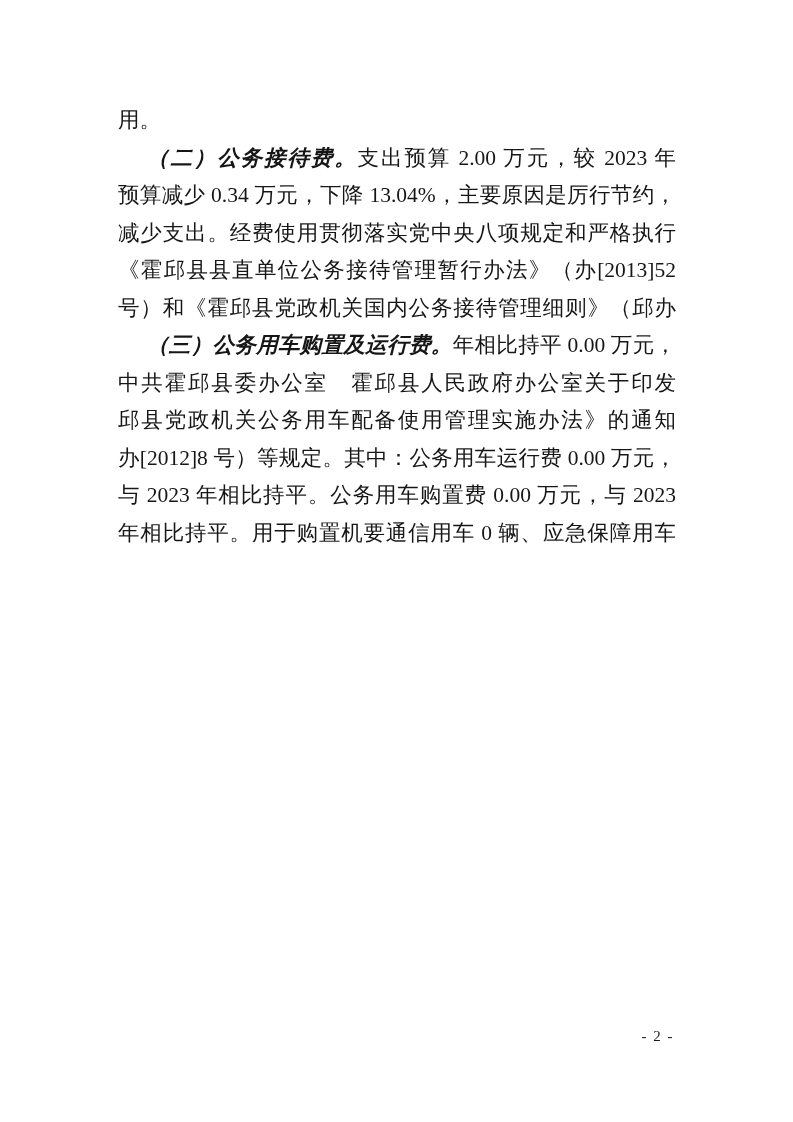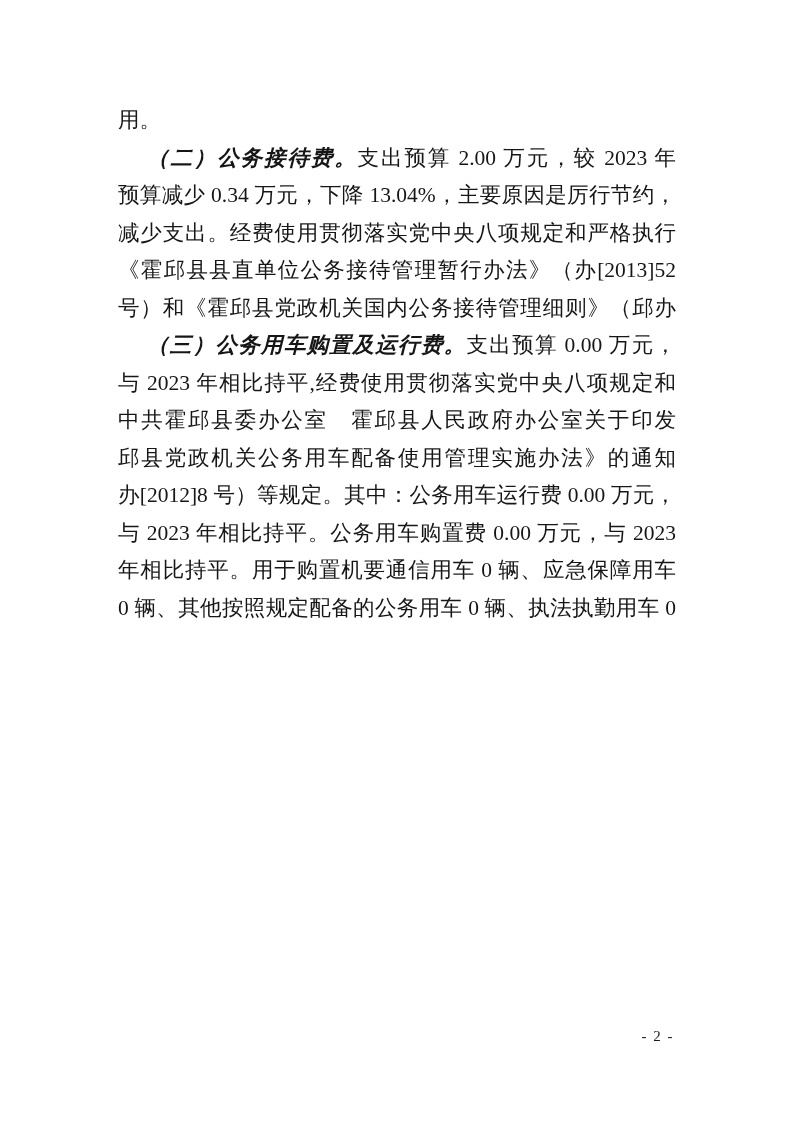--- a/index.html
+++ b/index.html
@@ -61,24 +61,22 @@
         <div class="line last"><span class="seg">用。</span></div>
       </div>
       <div class="paragraph">
         <div class="line first"><span class="seg bold">（二）公务接待费。</span><span class="seg">支出预算 2.00 万元，较 2023 年</span></div>
         <div class="line"><span class="seg">预算减少 0.34 万元，下降 13.04%，主要原因是厉行节约，</span></div>
         <div class="line"><span class="seg">减少支出。经费使用贯彻落实党中央八项规定和严格执行</span></div>
         <div class="line"><span class="seg">《霍邱县县直单位公务接待管理暂行办法》（办[2013]52</span></div>
         <div class="line"><span class="seg">号）和《霍邱县党政机关国内公务接待管理细则》（邱办</span></div>
       </div>
       <div class="paragraph">
-        <div class="line first"><span class="seg bold">（三）公务用车购置及运行费。</span><span class="seg">支出预算 0.00 万元，</span></div>
-        <div class="line"><span class="seg">与 2023 年相比持平,经费使用贯彻落实党中央八项规定和</span></div>
+        <div class="line first"><span class="seg bold">（三）公务用车购置及运行费。</span><span class="seg">年相比持平 0.00 万元，</span></div>
         <div class="line"><span class="seg">中共霍邱县委办公室　霍邱县人民政府办公室关于印发《霍</span></div>
         <div class="line"><span class="seg">邱县党政机关公务用车配备使用管理实施办法》的通知（邱</span></div>
         <div class="line"><span class="seg">办[2012]8 号）等规定。其中：公务用车运行费 0.00 万元，</span></div>
         <div class="line"><span class="seg">与 2023 年相比持平。公务用车购置费 0.00 万元，与 2023</span></div>
         <div class="line"><span class="seg">年相比持平。用于购置机要通信用车 0 辆、应急保障用车</span></div>
-        <div class="line"><span class="seg">0 辆、其他按照规定配备的公务用车 0 辆、执法执勤用车 0</span></div>
       </div>
     </div>
   <div class="footer-page-number">- 2 -</div>
 </div>
 
 </body></html>

